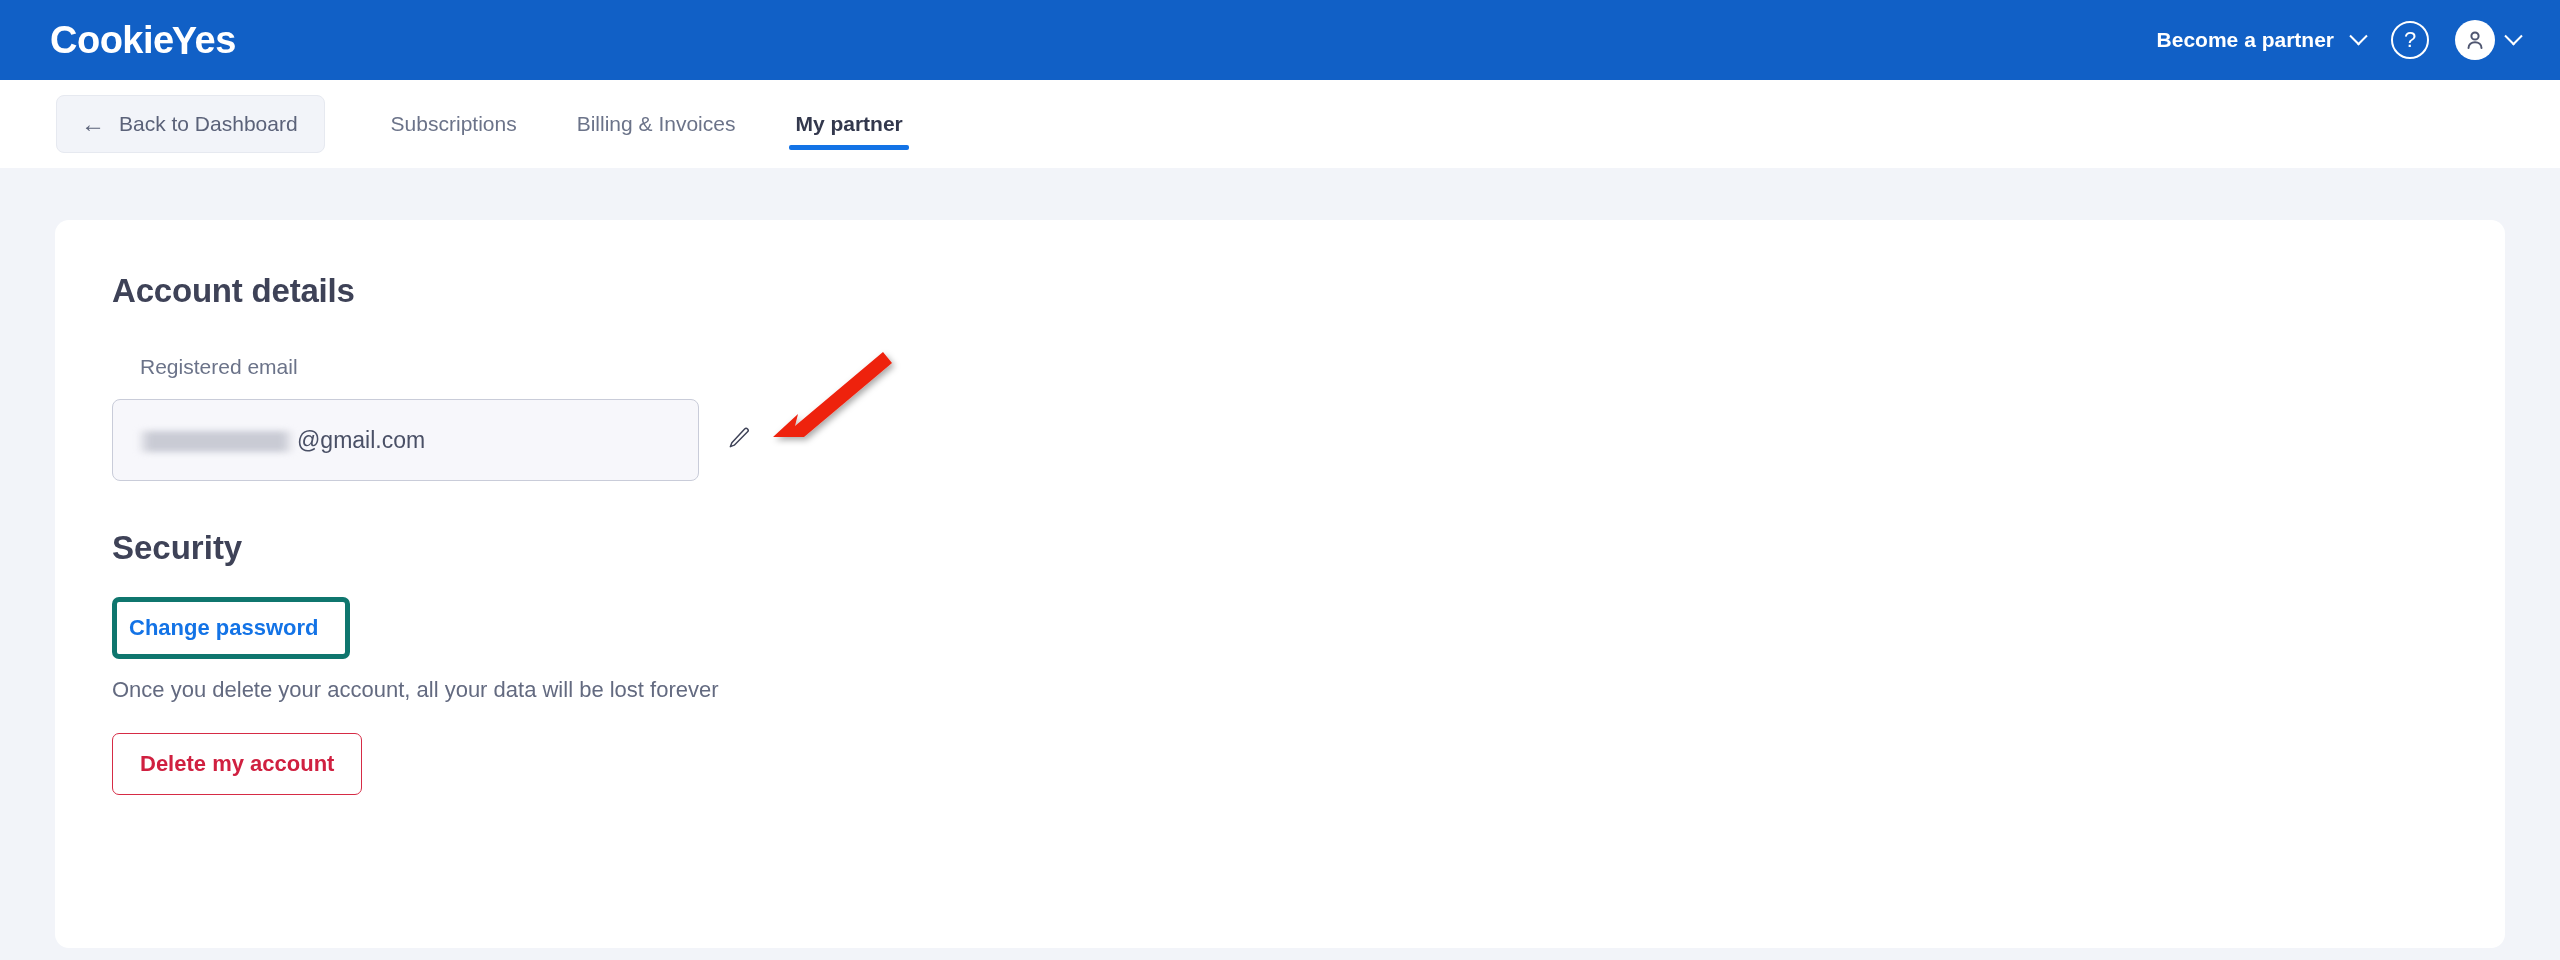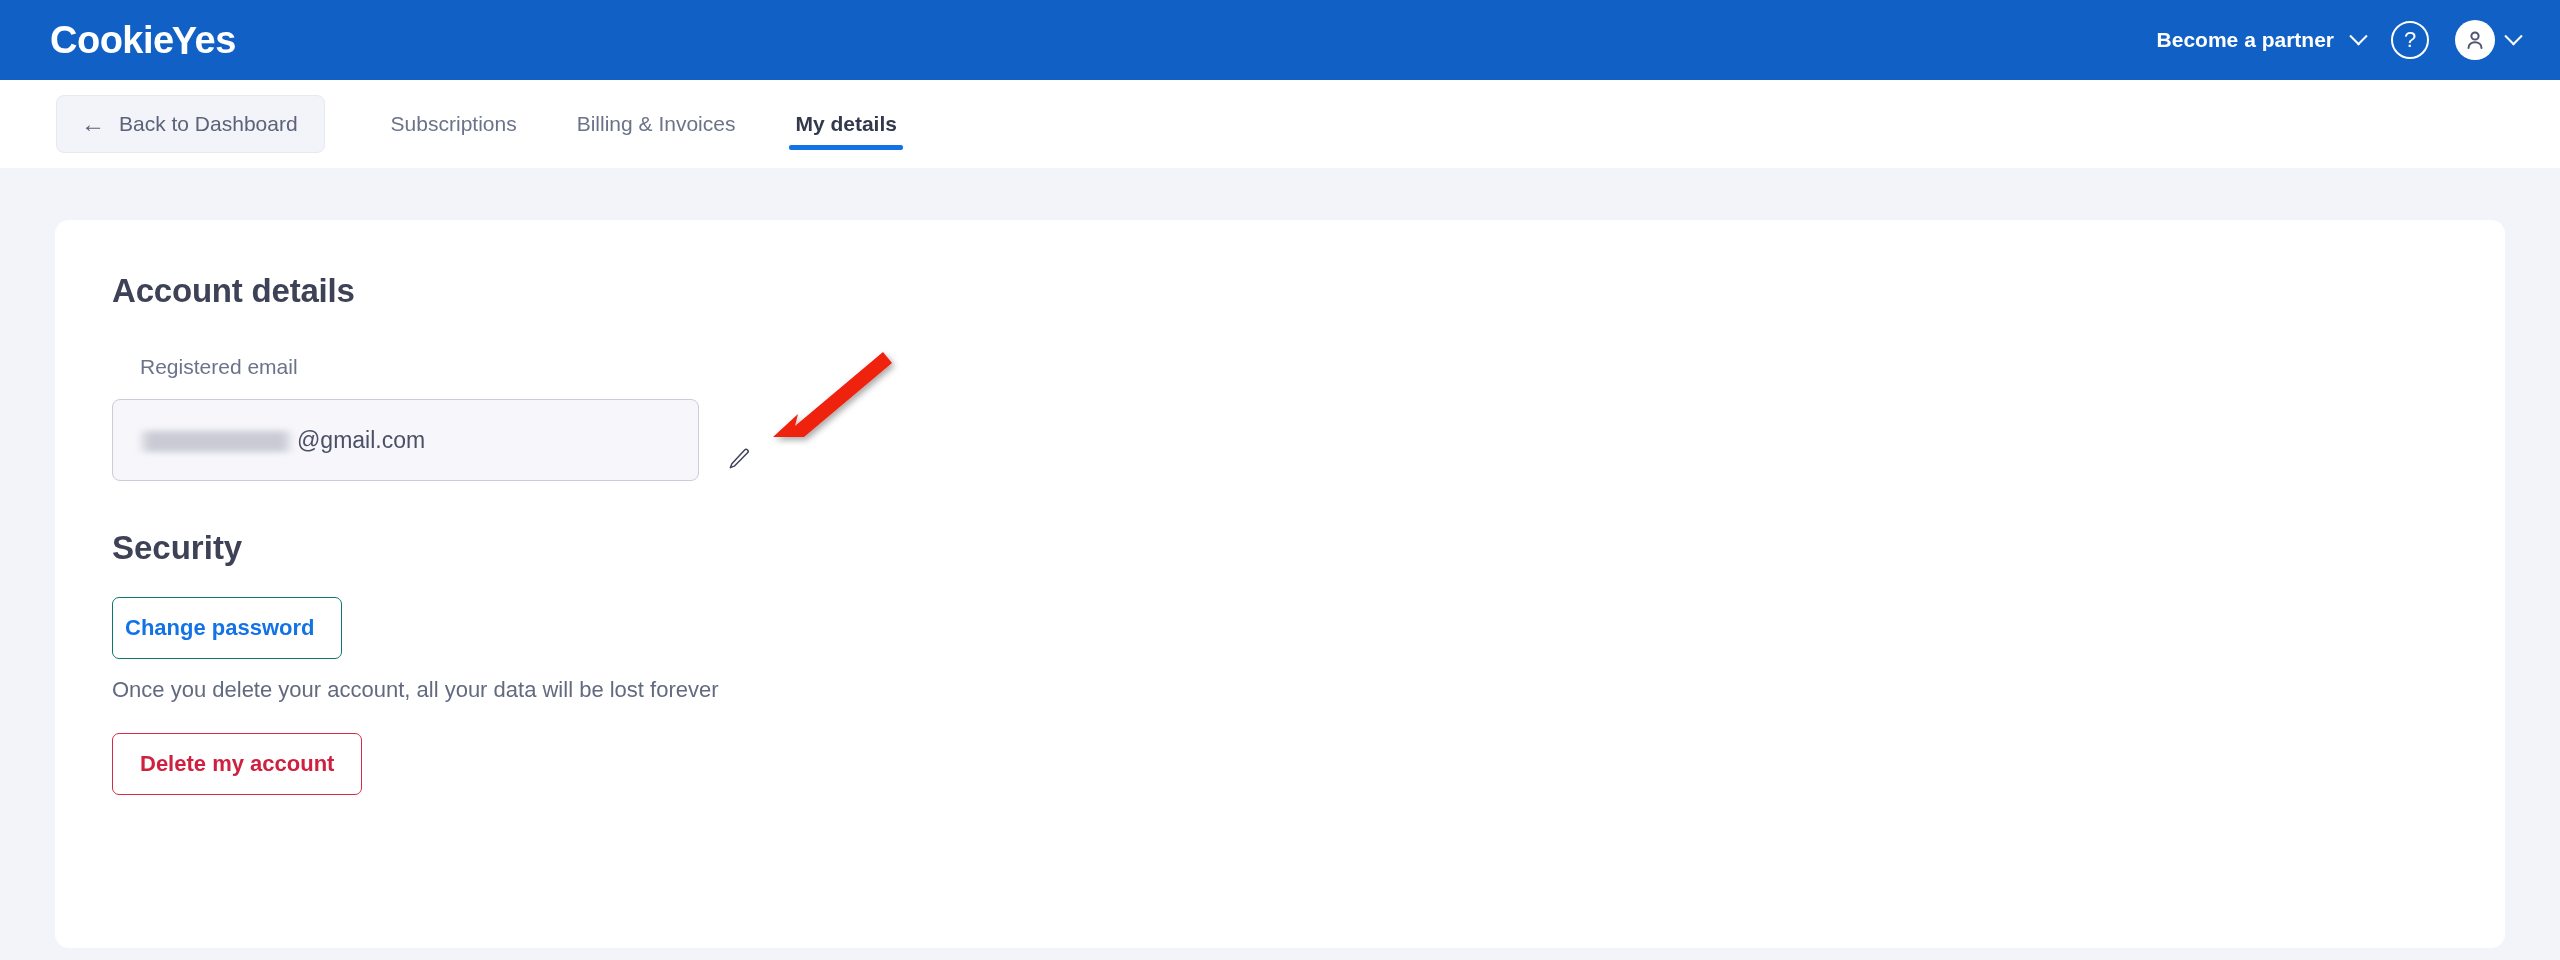--- a/index.html
+++ b/index.html
@@ -181,21 +181,21 @@
   }
   .field-label {
     font-size: 21px;
     color: #6B7389;
     margin-top: 45px;
     margin-left: 28px;
   }
 
   .email-row {
     display: flex;
-    align-items: flex-end;
+    align-items: center;
     margin-top: 20px;
     gap: 20px;
   }
   .email-input {
     width: 587px;
     height: 82px;
     background: #F7F7FB;
     border: 1px solid #C9CCD9;
     border-radius: 8px;
     display: flex;
@@ -238,21 +238,21 @@
     justify-content: center;
     height: 62px;
     padding: 0 27px;
     border-radius: 7px;
     font-size: 22px;
     font-weight: bold;
     background: #ffffff;
     cursor: pointer;
     margin-top: 30px;
   }
-  .btn-blue { border: 1px solid #0f766e; color: #1373E6; padding-left: 12px; }
+  .btn-blue { border: 5px solid #0f766e; color: #1373E6; padding-left: 12px; }
   .btn-red  { border: 1px solid #D62B45; color: #D02040; }
 
   .del-title { font-size: 33px; font-weight: bold; color: #3E4257; margin-top: 46px; }
   .del-desc  { font-size: 22px; color: #636A80; margin-top: 18px; }
 
   
   .annot-arrow {
     position: absolute;
     top: 340px;
     left: 740px;
@@ -304,21 +304,21 @@
   </div>
 
   <div class="nav-tabs">
     <div class="tab">
       <span>Subscriptions</span>
     </div>
     <div class="tab">
       <span>Billing &amp; Invoices</span>
     </div>
     <div class="tab active">
-      <span>My details</span>
+      <span>My partner</span>
     </div>
   </div>
 
 </div>
 
 <div class="page">
   <div class="card">
 
     
     <div class="h-title">Account details</div>

